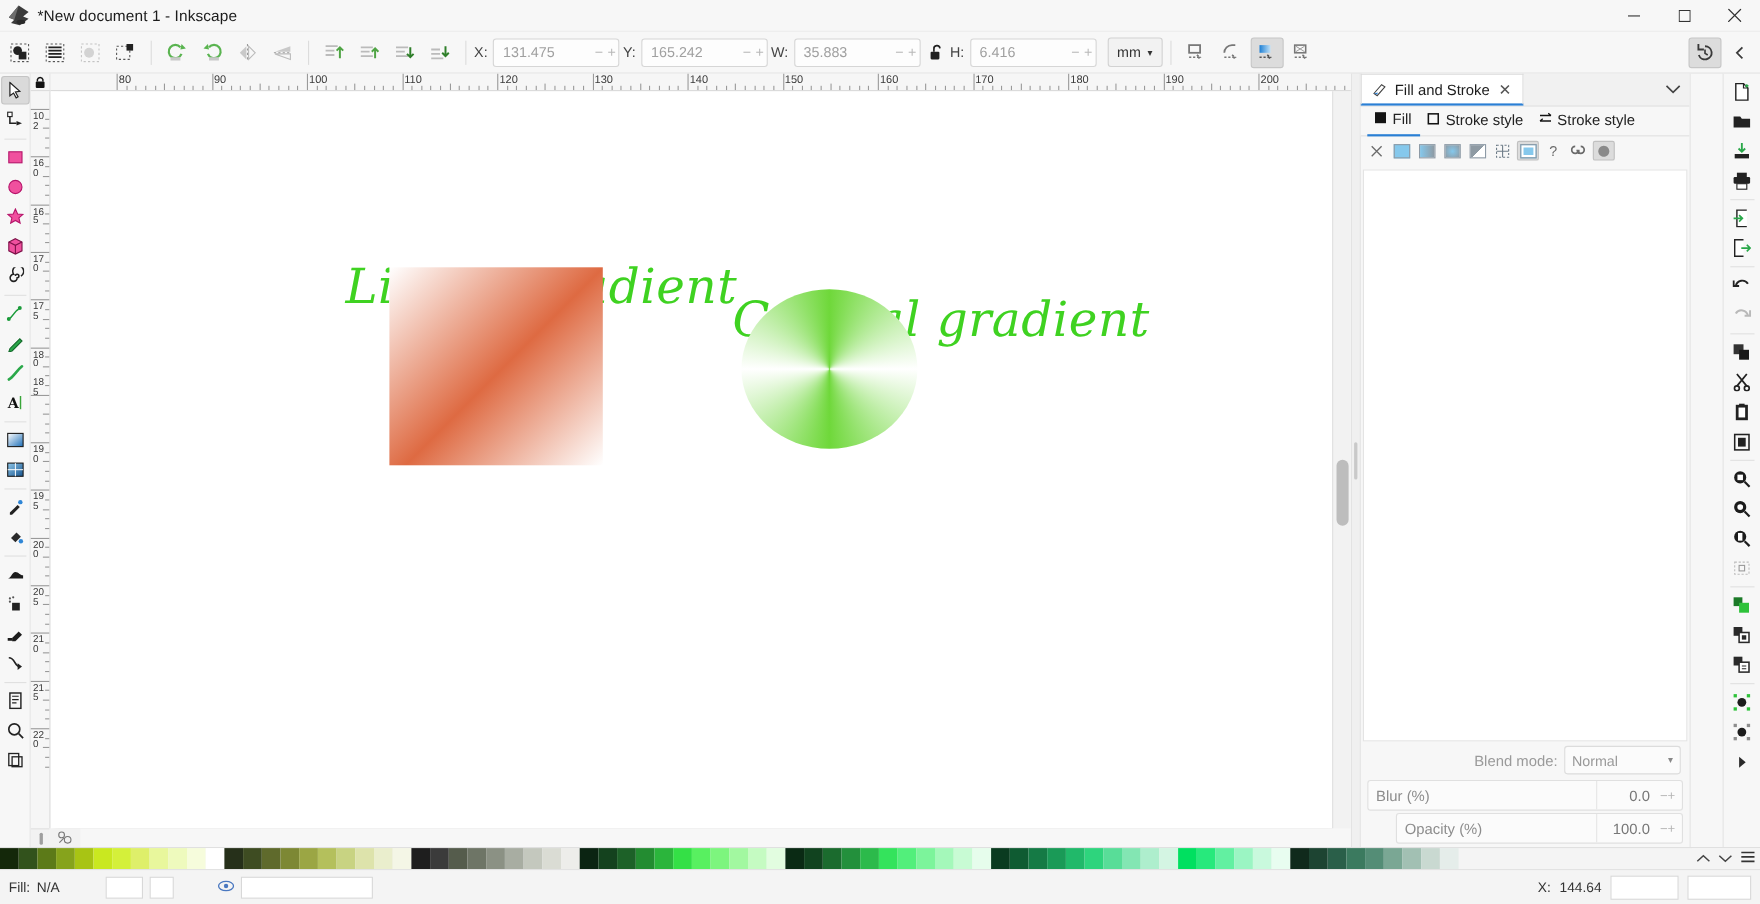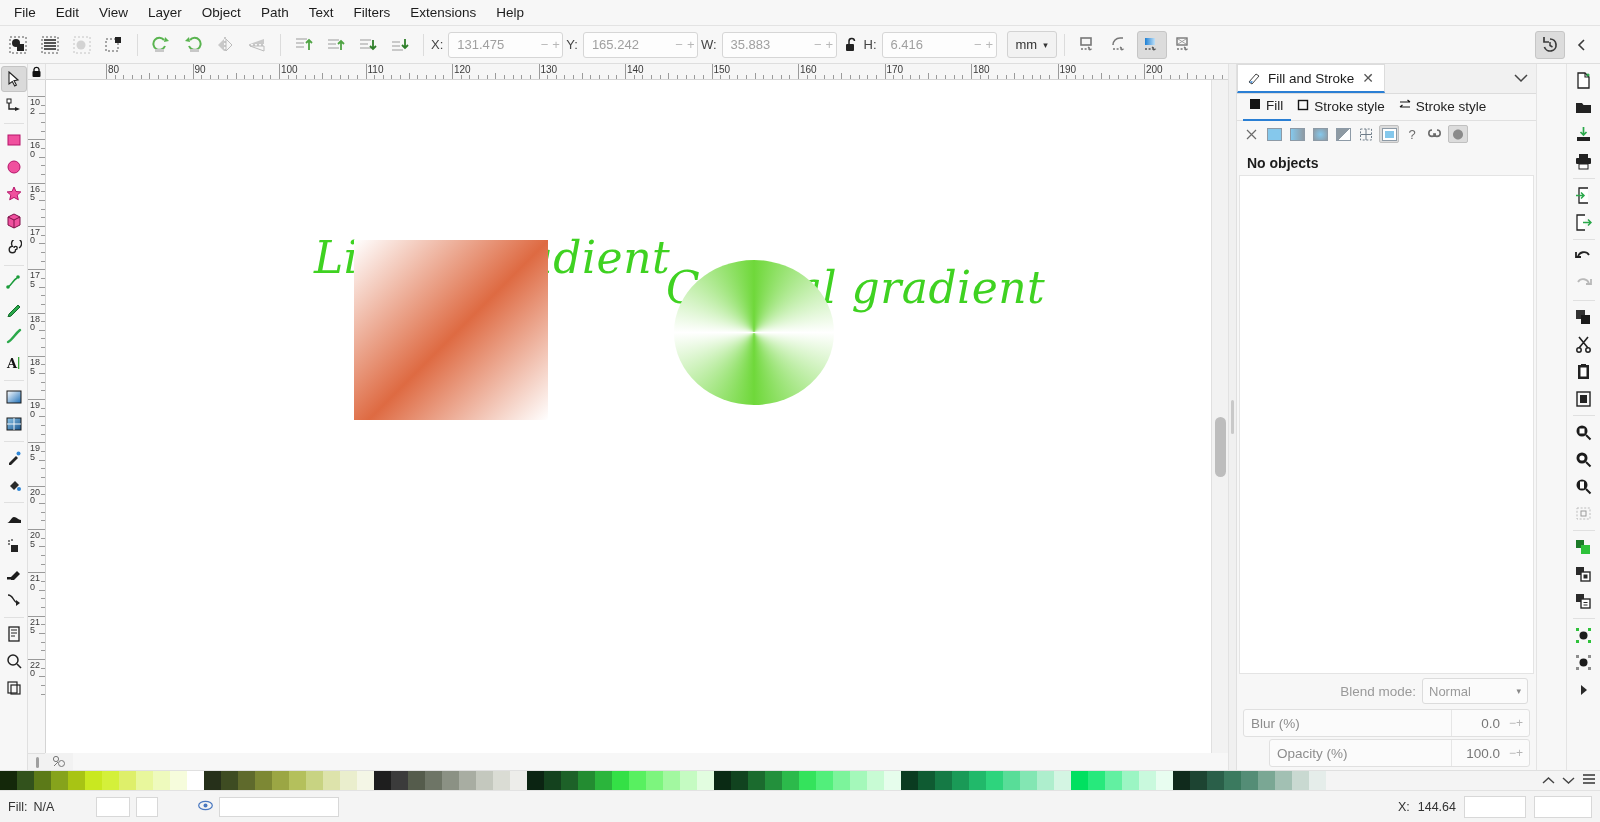--- a/index.html
+++ b/index.html
@@ -168,33 +168,48 @@
   .st-zoombox { width:62px; height:22px; background:#fff; border:1px solid #d8d8d8; display:flex;
                 align-items:center; justify-content:flex-end; padding-right:4px; font-size:12px; color:#333;}
   .st-rotbox  { width:58px; height:22px; background:#fff; border:1px solid #d8d8d8; display:flex;
                 align-items:center; justify-content:flex-end; padding-right:4px; font-size:12px; color:#333;}
 </style>
 </head>
 <body>
 
 <div class="app">
 
-
-  <div class="menubar">
-    <div class="menu-item">File</div>
-    <div class="menu-item">Edit</div>
-    <div class="menu-item">View</div>
-    <div class="menu-item">Layer</div>
-    <div class="menu-item">Object</div>
-    <div class="menu-item">Path</div>
-    <div class="menu-item">Text</div>
-    <div class="menu-item">Filters</div>
-    <div class="menu-item">Extensions</div>
-    <div class="menu-item">Help</div>
+  <div class="titlebar">
+    <div class="title-logo">
+      <svg width="24" height="20" viewBox="0 0 24 20">
+        <path d="M11 1 L2 12 L7 14 L4 17 L12 19 L20 13 L15 11 L20 7 Z" fill="#3b3b3b"></path>
+        <path d="M11 1 L2 12 L7 14 Z" fill="#6d6d6d"></path>
+        <ellipse cx="13" cy="16" rx="4" ry="2" fill="#2a2a2a"></ellipse>
+      </svg>
+    </div>
+    <div class="title-text">*New document 1 - Inkscape</div>
+    <div class="win-btns">
+      <div class="win-btn">
+        <svg width="11" height="11" viewBox="0 0 11 11">
+            <rect x="0" y="5" width="11" height="1" fill="#333"></rect>
+          </svg>
+      </div>
+      <div class="win-btn">
+        <svg width="11" height="11" viewBox="0 0 11 11">
+            <rect x="0.5" y="0.5" width="10" height="10" fill="none" stroke="#333"></rect>
+          </svg>
+      </div>
+      <div class="win-btn close">
+        <svg width="12" height="12" viewBox="0 0 12 12">
+            <path d="M0 0 L12 12 M12 0 L0 12" stroke="#333" stroke-width="1.1"></path>
+          </svg>
+      </div>
+    </div>
   </div>
+
 
   <div class="toolctrl">
 
     <div class="tbtn">
       <svg width="18" height="18" viewBox="0 0 18 18">
         <rect x="1" y="1" width="16" height="16" fill="none" stroke="#555" stroke-dasharray="2 2"></rect>
         <circle cx="7" cy="7" r="4" fill="#222"></circle>
           <rect x="8" y="8" width="7" height="7" fill="#222"></rect>
       </svg>
     </div>
@@ -721,21 +736,21 @@
             <div class="tick" style="top: 206.52px; width: 6px;"></div>
             <div class="tick" style="top: 215.18px; width: 4px;"></div>
             <div class="tick" style="top: 223.84px; width: 4px;"></div>
             <div class="tick" style="top: 232.5px; width: 18px;"></div>
             <div class="lab" style="top: 234.5px;">180</div>
             <div class="tick" style="top: 241.16px; width: 4px;"></div>
             <div class="tick" style="top: 249.82px; width: 6px;"></div>
             <div class="tick" style="top: 258.48px; width: 4px;"></div>
             <div class="tick" style="top: 267.14px; width: 4px;"></div>
             <div class="tick" style="top: 275.8px; width: 18px;"></div>
-            <div class="lab" style="top: 278px;">185</div>
+            <div class="lab" style="top: 260px;">185</div>
             <div class="tick" style="top: 284.46px; width: 4px;"></div>
             <div class="tick" style="top: 293.12px; width: 6px;"></div>
             <div class="tick" style="top: 301.78px; width: 4px;"></div>
             <div class="tick" style="top: 310.44px; width: 4px;"></div>
             <div class="tick" style="top: 319.1px; width: 18px;"></div>
             <div class="lab" style="top: 321.1px;">190</div>
             <div class="tick" style="top: 327.76px; width: 4px;"></div>
             <div class="tick" style="top: 336.42px; width: 6px;"></div>
             <div class="tick" style="top: 345.08px; width: 4px;"></div>
             <div class="tick" style="top: 353.74px; width: 4px;"></div>
@@ -896,21 +911,20 @@
             <path d="M9 2a3.2 3.2 0 1 1-3.2 3.2" fill="none" stroke="#6b6b6b" stroke-width="1.6"></path>
           </svg>
         </div>
         <div class="pbtn sel">
           <svg width="14" height="13" viewBox="0 0 14 13">
             <path d="M7 1.5c3 0 5 2.6 5 5 0 3.4-3 5-5 5s-5-1.6-5-5c0-2.4 2-5 5-5z" fill="#8a8a8a"></path>
           </svg>
         </div>
       </div>
 
-      <div class="noobj">No objects</div>
 
       <div class="dock-body"></div>
 
       <div class="blend-row">
         <span class="blend-lab">Blend mode:</span>
         <div class="blend-sel">
           <span>Normal</span>
           <span class="carettri">▾</span>
         </div>
       </div>

